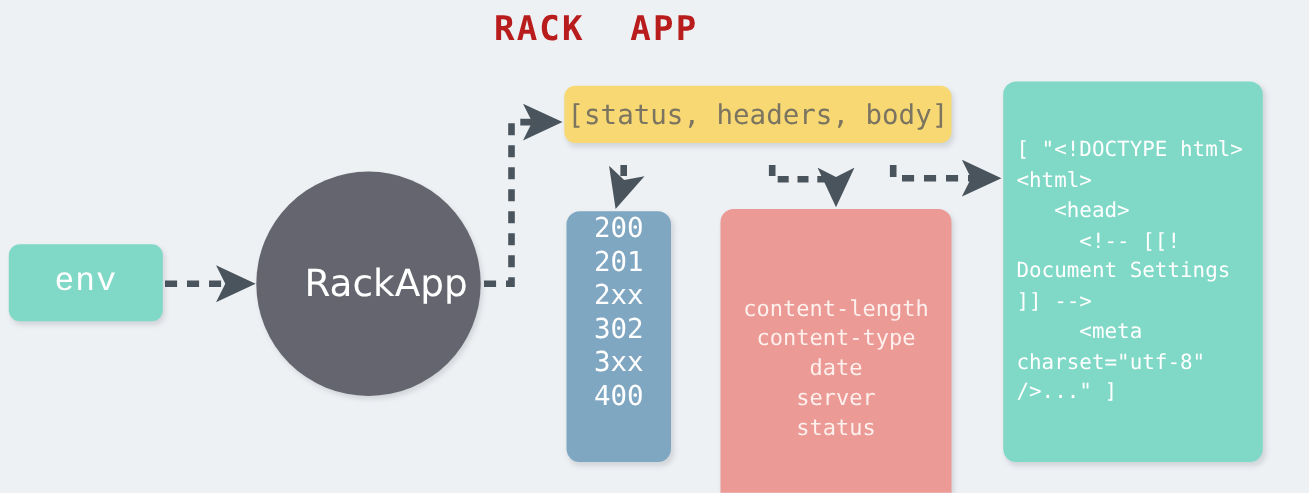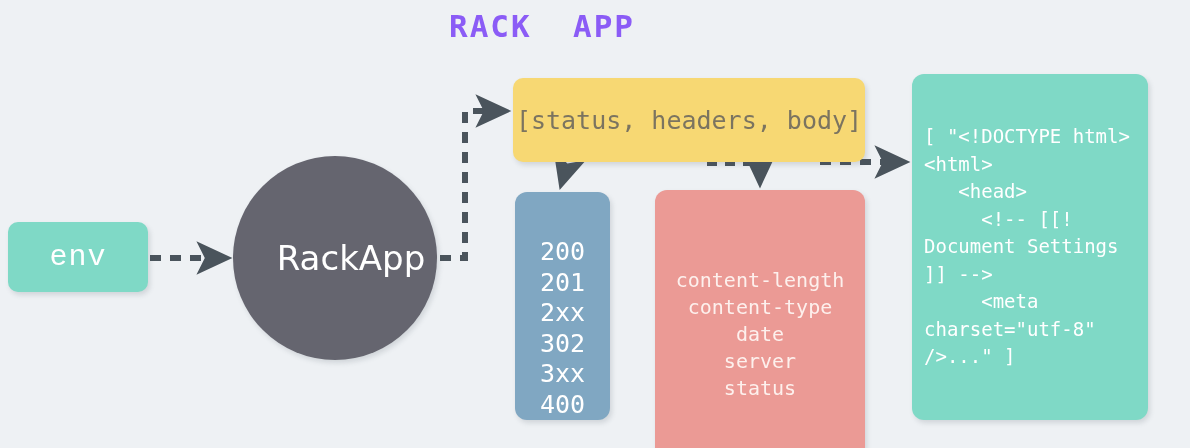--- a/index.html
+++ b/index.html
@@ -41,21 +41,21 @@
   #title {
     position: absolute;
     left: 0;
     top: 8px;
     width: 1084px;
     text-align: center;
     font-family: "DejaVu Sans Mono", "Liberation Mono", monospace;
     font-size: 31px;
     font-weight: bold;
     letter-spacing: 2px;
-    color: #8b5cf6;
+    color: #b91c1c;
     white-space: pre;
   }
 
   
   #env-node {
     left: 8px;
     top: 222px;
     width: 140px;
     height: 70px;
     background: #7fd9c6;
@@ -82,41 +82,41 @@
     font-size: 34px;
     color: #ffffff;
     margin-left: 32px;
   }
 
   
   #triple-node {
     left: 513px;
     top: 78px;
     width: 352px;
-    height: 84px;
+    height: 52px;
     background: #f7d873;
     border-radius: 10px;
   }
   #triple-node .node-label {
     font-family: "DejaVu Sans Mono", "Liberation Mono", monospace;
     font-size: 25px;
     color: #7b7460;
     white-space: pre;
   }
 
   
   #status-node {
     left: 515px;
     top: 192px;
     width: 95px;
     height: 228px;
     background: #80a7c2;
     border-radius: 12px;
     flex-direction: column;
-    justify-content: flex-end;
+    justify-content: flex-start;
     align-items: center;
   }
   #status-node .list {
     font-family: "DejaVu Sans Mono", "Liberation Mono", monospace;
     font-size: 25px;
     line-height: 1.22;
     color: #ffffff;
     text-align: center;
     white-space: pre;
   }

